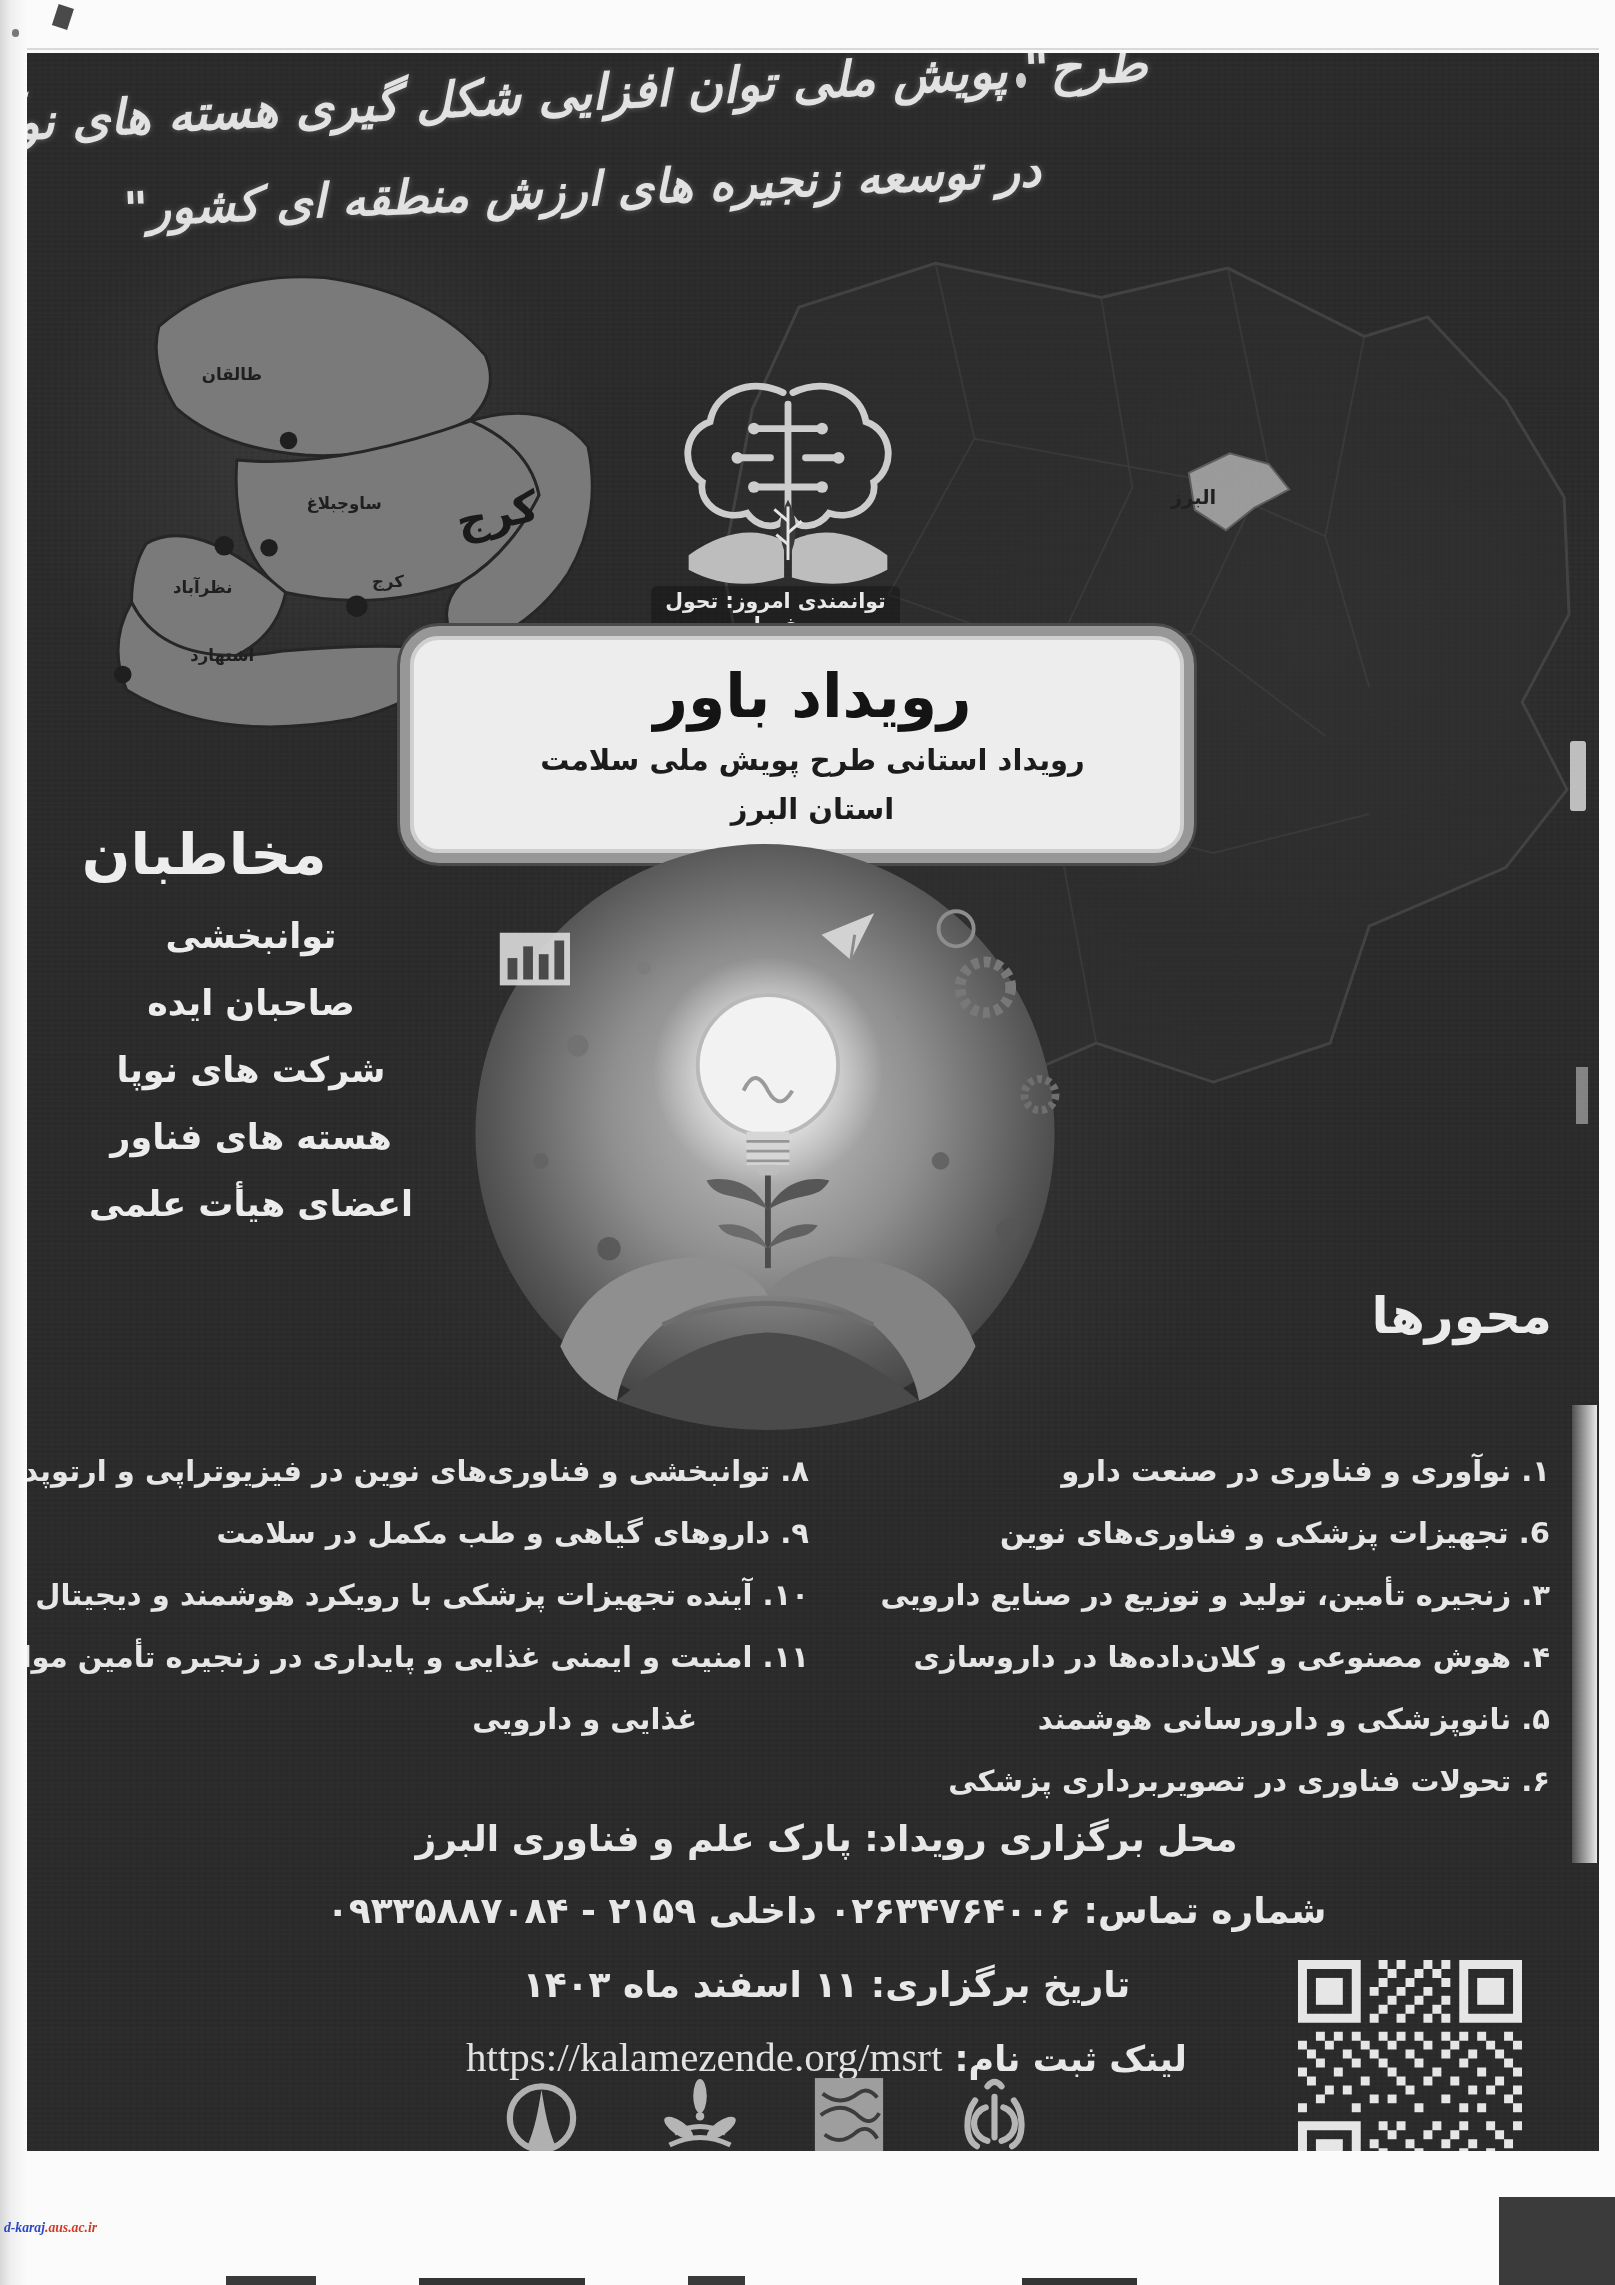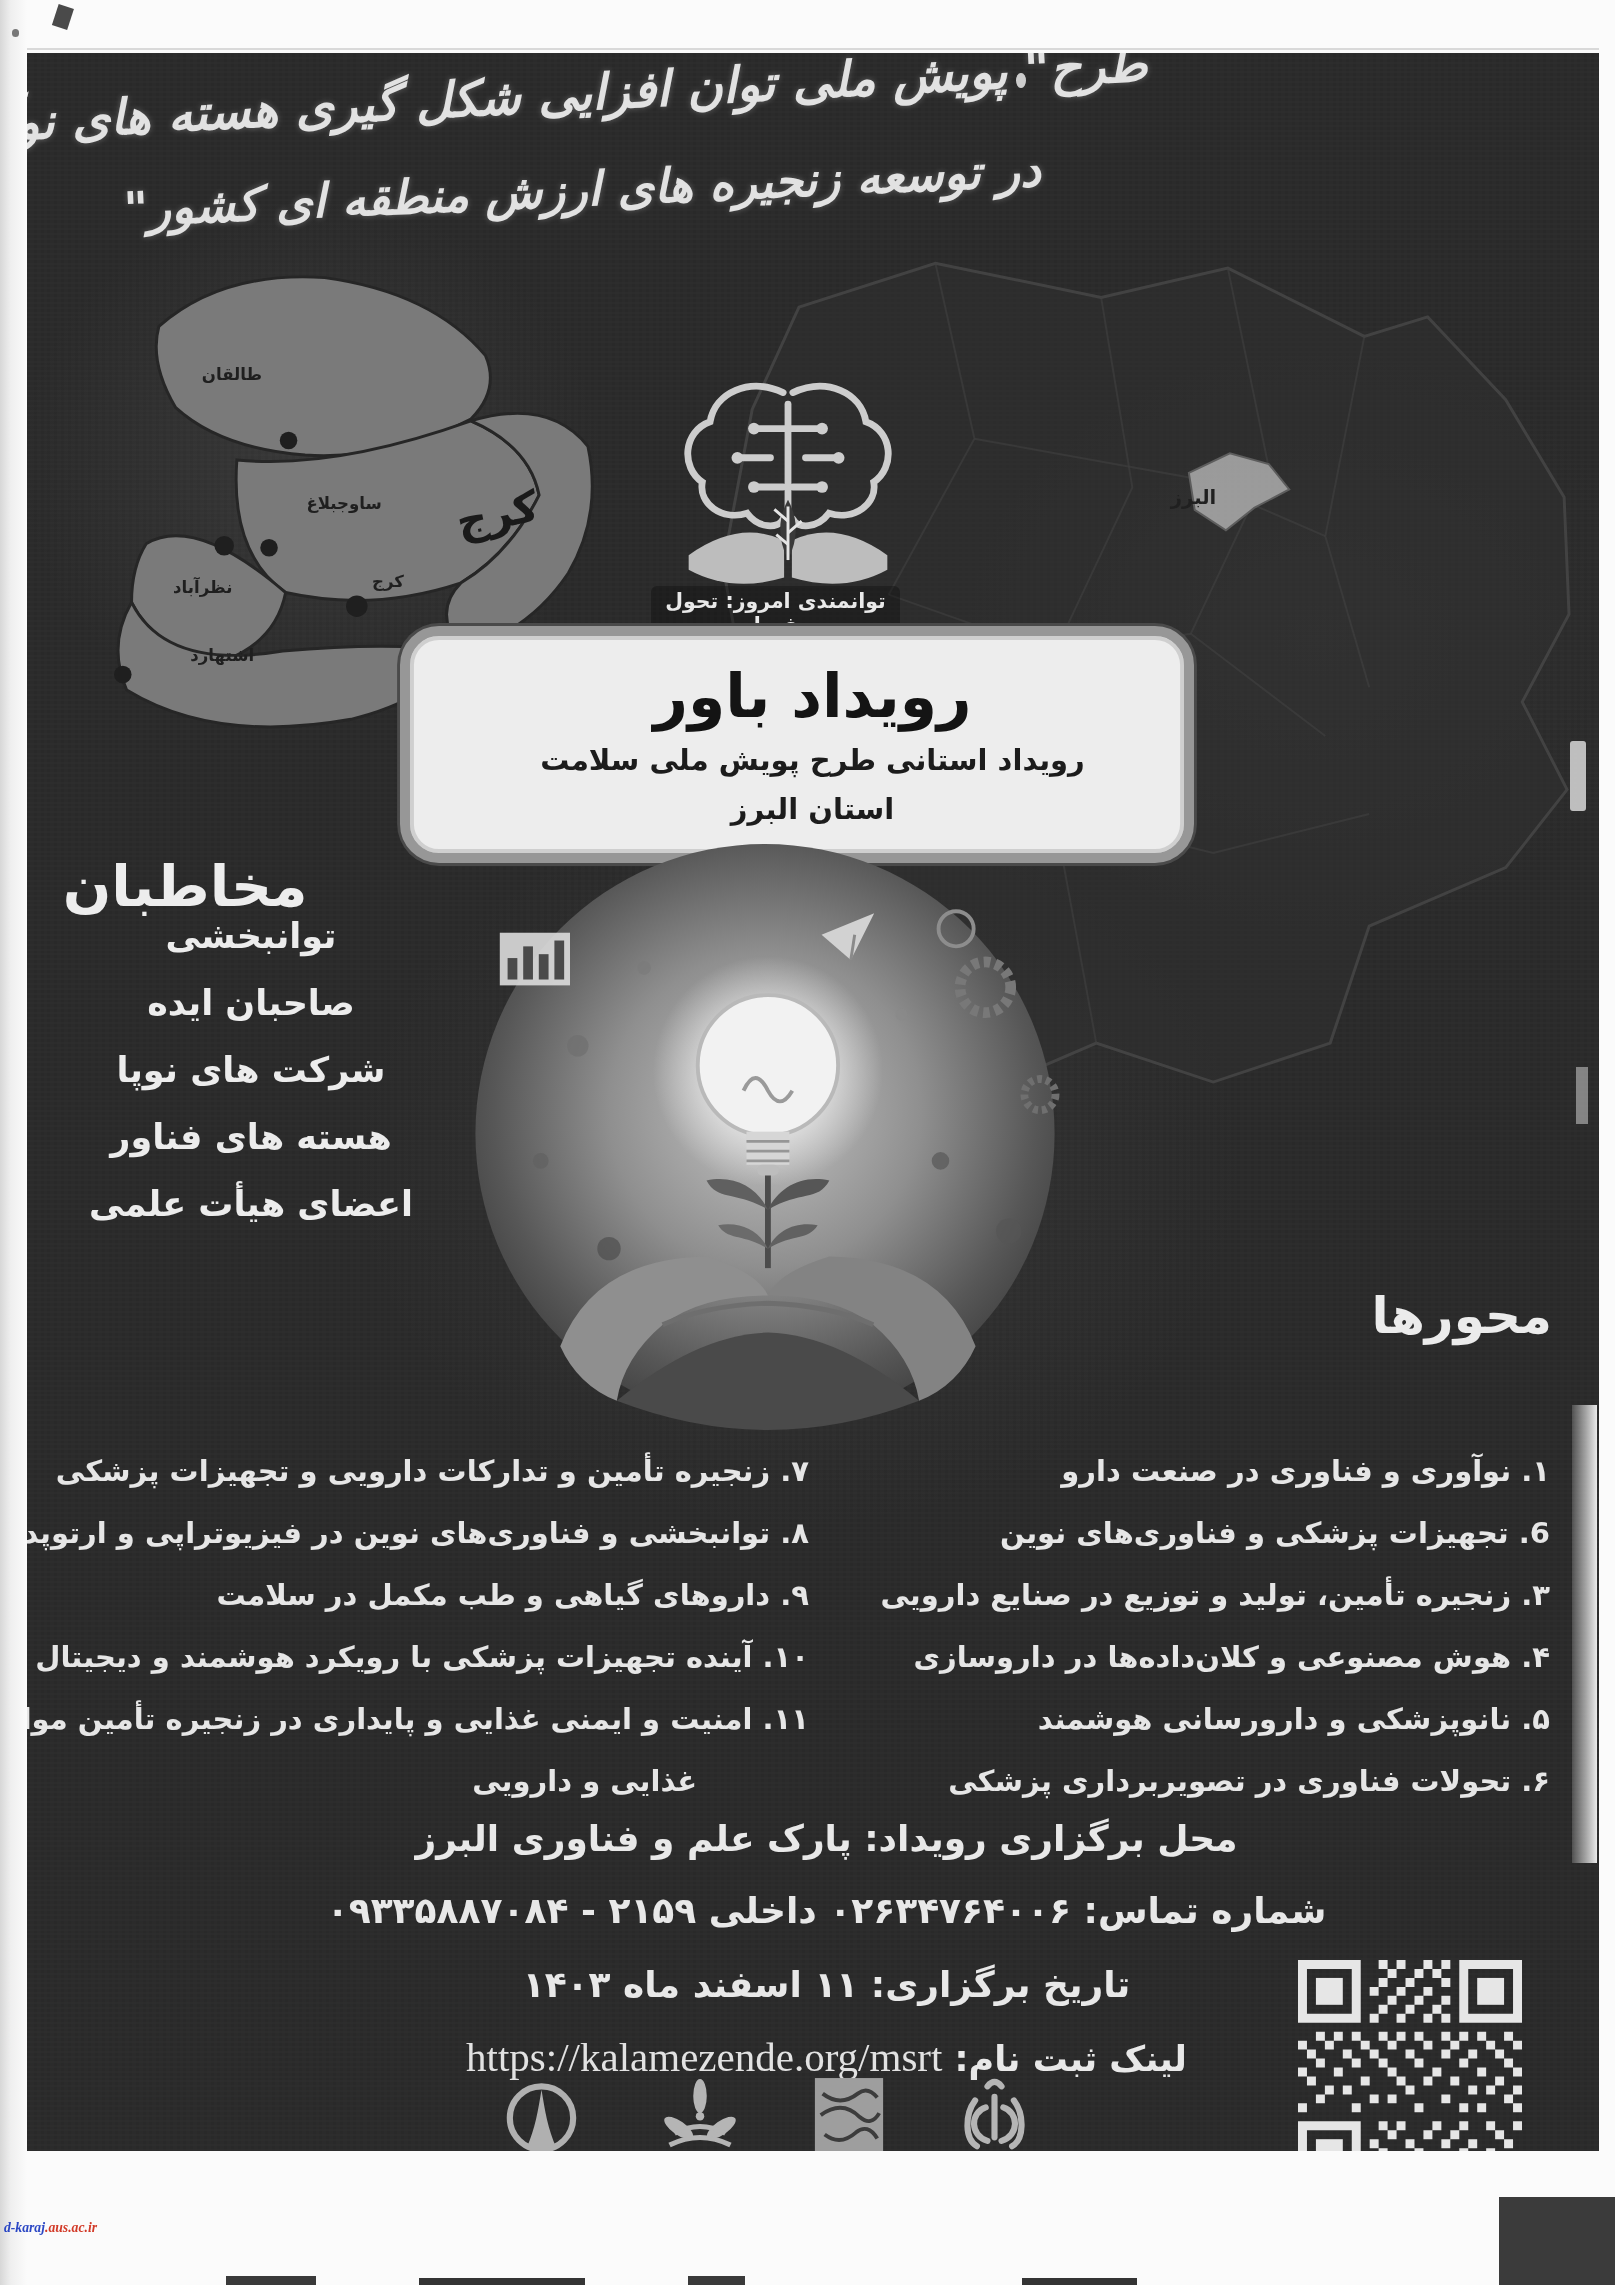--- a/index.html
+++ b/index.html
@@ -33,22 +33,22 @@
   .logo-motto{left:624px;top:533px;width:249px;text-align:center;font-size:20.5px;font-weight:700;
     color:#e9e9e9;direction:rtl;background:rgba(10,10,10,.35);border-radius:5.9px;padding:2.9px 0;}
   
   .title-box{left:373px;top:573px;width:743px;height:217px;background:#ededed;border-radius:39px;
     border:10.7px solid #979797;box-shadow:0 0 0 2.9px #4a4a4a, inset 0 0 0 3.9px #cfcfcf;
     display:flex;flex-direction:column;align-items:center;justify-content:center;direction:rtl;padding-left:31px;}
   .title-main{font-size:60px;font-weight:700;color:#141414;line-height:1.1;}
   .title-sub{font-size:29px;font-weight:700;color:#1c1c1c;margin-top:13.7px;}
   .title-region{font-size:29px;font-weight:700;color:#1c1c1c;margin-top:15.6px;}
   
-  .aud-heading{left:16.6px;top:768px;width:283px;text-align:center;font-size:57px;font-weight:700;
-    color:#ededed;direction:rtl;margin-top:32px;}
+  .aud-heading{left:16.6px;top:768px;width:283px;text-align:right;font-size:57px;font-weight:700;
+    color:#ededed;direction:rtl;}
   .aud-list{left:46px;top:850px;width:356px;text-align:center;direction:rtl;}
   .aud-list .li{font-size:35px;font-weight:700;color:#ececec;line-height:67px;white-space:nowrap;}
   
   .bulb-svg{left:387px;top:786px;}
   
   .topics-heading{right:47px;top:1234px;font-size:50px;font-weight:700;color:#ebebeb;direction:rtl;}
   .col{direction:rtl;}
   .col .li{font-size:29px;font-weight:700;color:#e6e6e6;line-height:62px;white-space:nowrap;}
   .col-right{right:49px;top:1387px;width:751px;text-align:right;}
   .col-left{left:26px;top:1387px;width:756px;text-align:right;}
@@ -249,21 +249,20 @@
     <div class="abs topics-heading">محورها</div>
     <div class="abs col col-right">
       <div class="li">۱. نوآوری و فناوری در صنعت دارو</div>
       <div class="li">6. تجهیزات پزشکی و فناوری‌های نوین</div>
       <div class="li">۳. زنجیره تأمین، تولید و توزیع در صنایع دارویی</div>
       <div class="li">۴. هوش مصنوعی و کلان‌داده‌ها در داروسازی</div>
       <div class="li">۵. نانوپزشکی و دارورسانی هوشمند</div>
       <div class="li">۶. تحولات فناوری در تصویربرداری پزشکی</div>
     </div>
     <div class="abs col col-left">
-      <div class="li">۷. زنجیره تأمین و تدارکات دارویی و تجهیزات پزشکی</div>
       <div class="li">۸. توانبخشی و فناوری‌های نوین در فیزیوتراپی و ارتوپدی</div>
       <div class="li">۹. داروهای گیاهی و طب مکمل در سلامت</div>
       <div class="li">۱۰. آینده تجهیزات پزشکی با رویکرد هوشمند و دیجیتال</div>
       <div class="li">۱۱. امنیت و ایمنی غذایی و پایداری در زنجیره تأمین مواد</div>
       <div class="li cont">غذایی و دارویی</div>
     </div>
 
     <div class="abs footer-line f-venue">محل برگزاری رویداد: پارک علم و فناوری البرز</div>
     <div class="abs footer-line f-contact">شماره تماس: ۰۲۶۳۴۷۶۴۰۰۶ داخلی ۲۱۵۹ - ۰۹۳۳۵۸۸۷۰۸۴</div>
     <div class="abs footer-line f-date">تاریخ برگزاری: ۱۱ اسفند ماه ۱۴۰۳</div>

